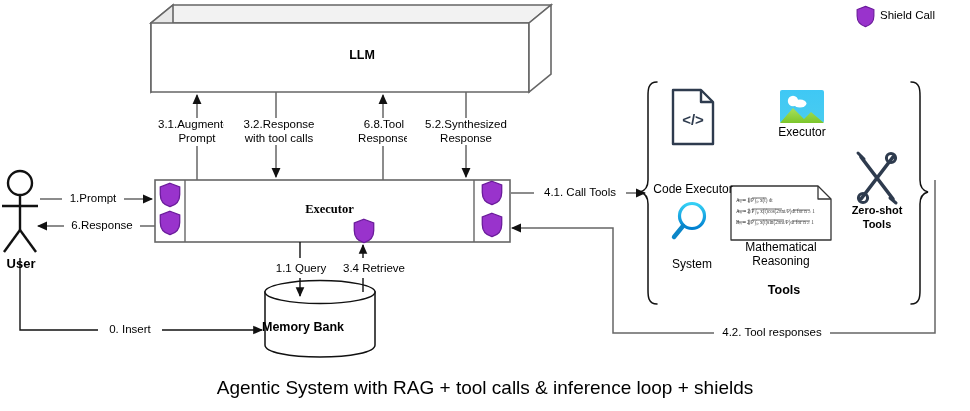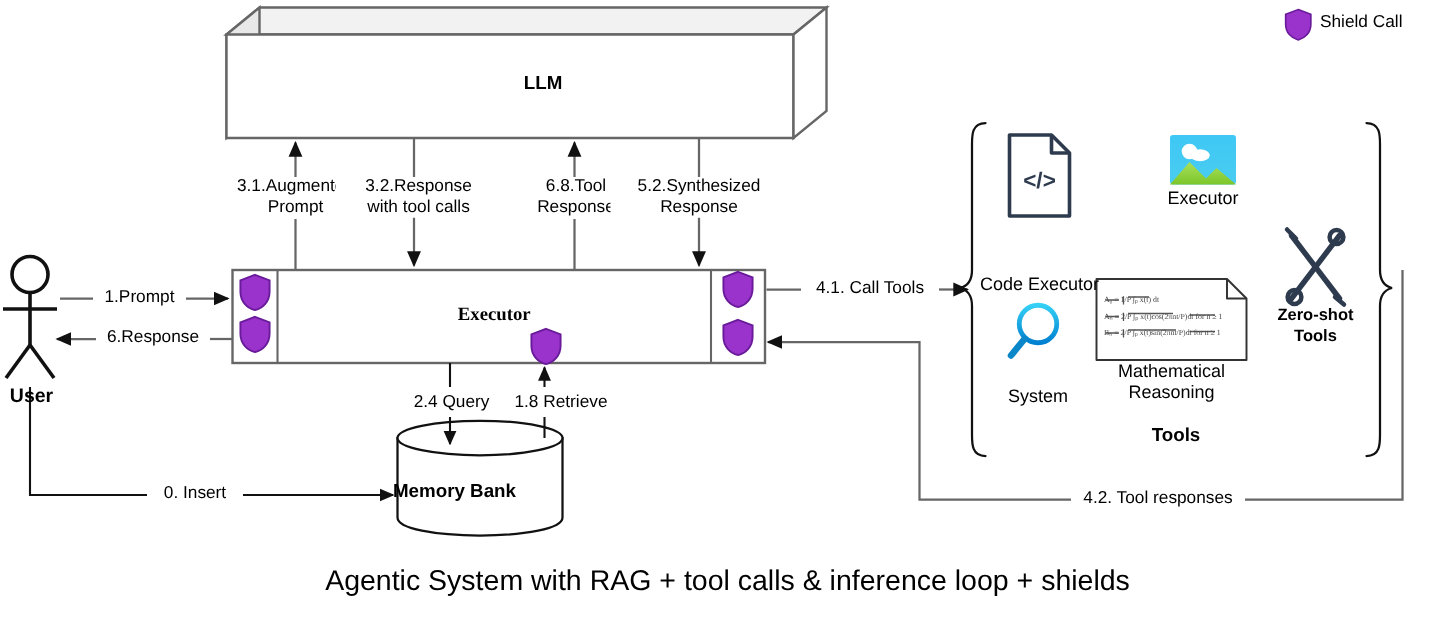--- a/index.html
+++ b/index.html
@@ -244,23 +244,23 @@
 
   <div class="lbl bg" style="left:407px; top:118px; width:118px;">5.2.Synthesized
 Response</div>
 
   <div class="lbl bg" style="left:62px; top:192px; width:62px;">1.Prompt</div>
 
   <div class="lbl bg" style="left:64px; top:219px; width:76px;">6.Response</div>
 
   <div class="lbl bg" style="left:98px; top:323px; width:64px;">0. Insert</div>
 
-  <div class="lbl bg" style="left:268px; top:262px; width:66px;">2.4 Query</div>
-
-  <div class="lbl bg" style="left:334px; top:262px; width:80px;">1.8 Retrieve</div>
+  <div class="lbl bg" style="left:268px; top:262px; width:66px;">1.1 Query</div>
+
+  <div class="lbl bg" style="left:334px; top:262px; width:80px;">3.4 Retrieve</div>
 
   <div class="lbl bg" style="left:534px; top:186px; width:92px;">4.1. Call Tools</div>
 
   <div class="lbl bg" style="left:714px; top:326px; width:116px;">4.2. Tool responses</div>
 
   <div class="lbl" style="left:645px; top:147px; width:96px; font-size:12px;margin-top:36px;">Code Executor</div>
 
   <div class="lbl" style="left:761px; top:126px; width:82px; font-size:12px;">Executor</div>
 
   <div class="lbl" style="left:841px; top:204px; width:72px; font-size:11px;font-weight:bold;">Zero-shot

